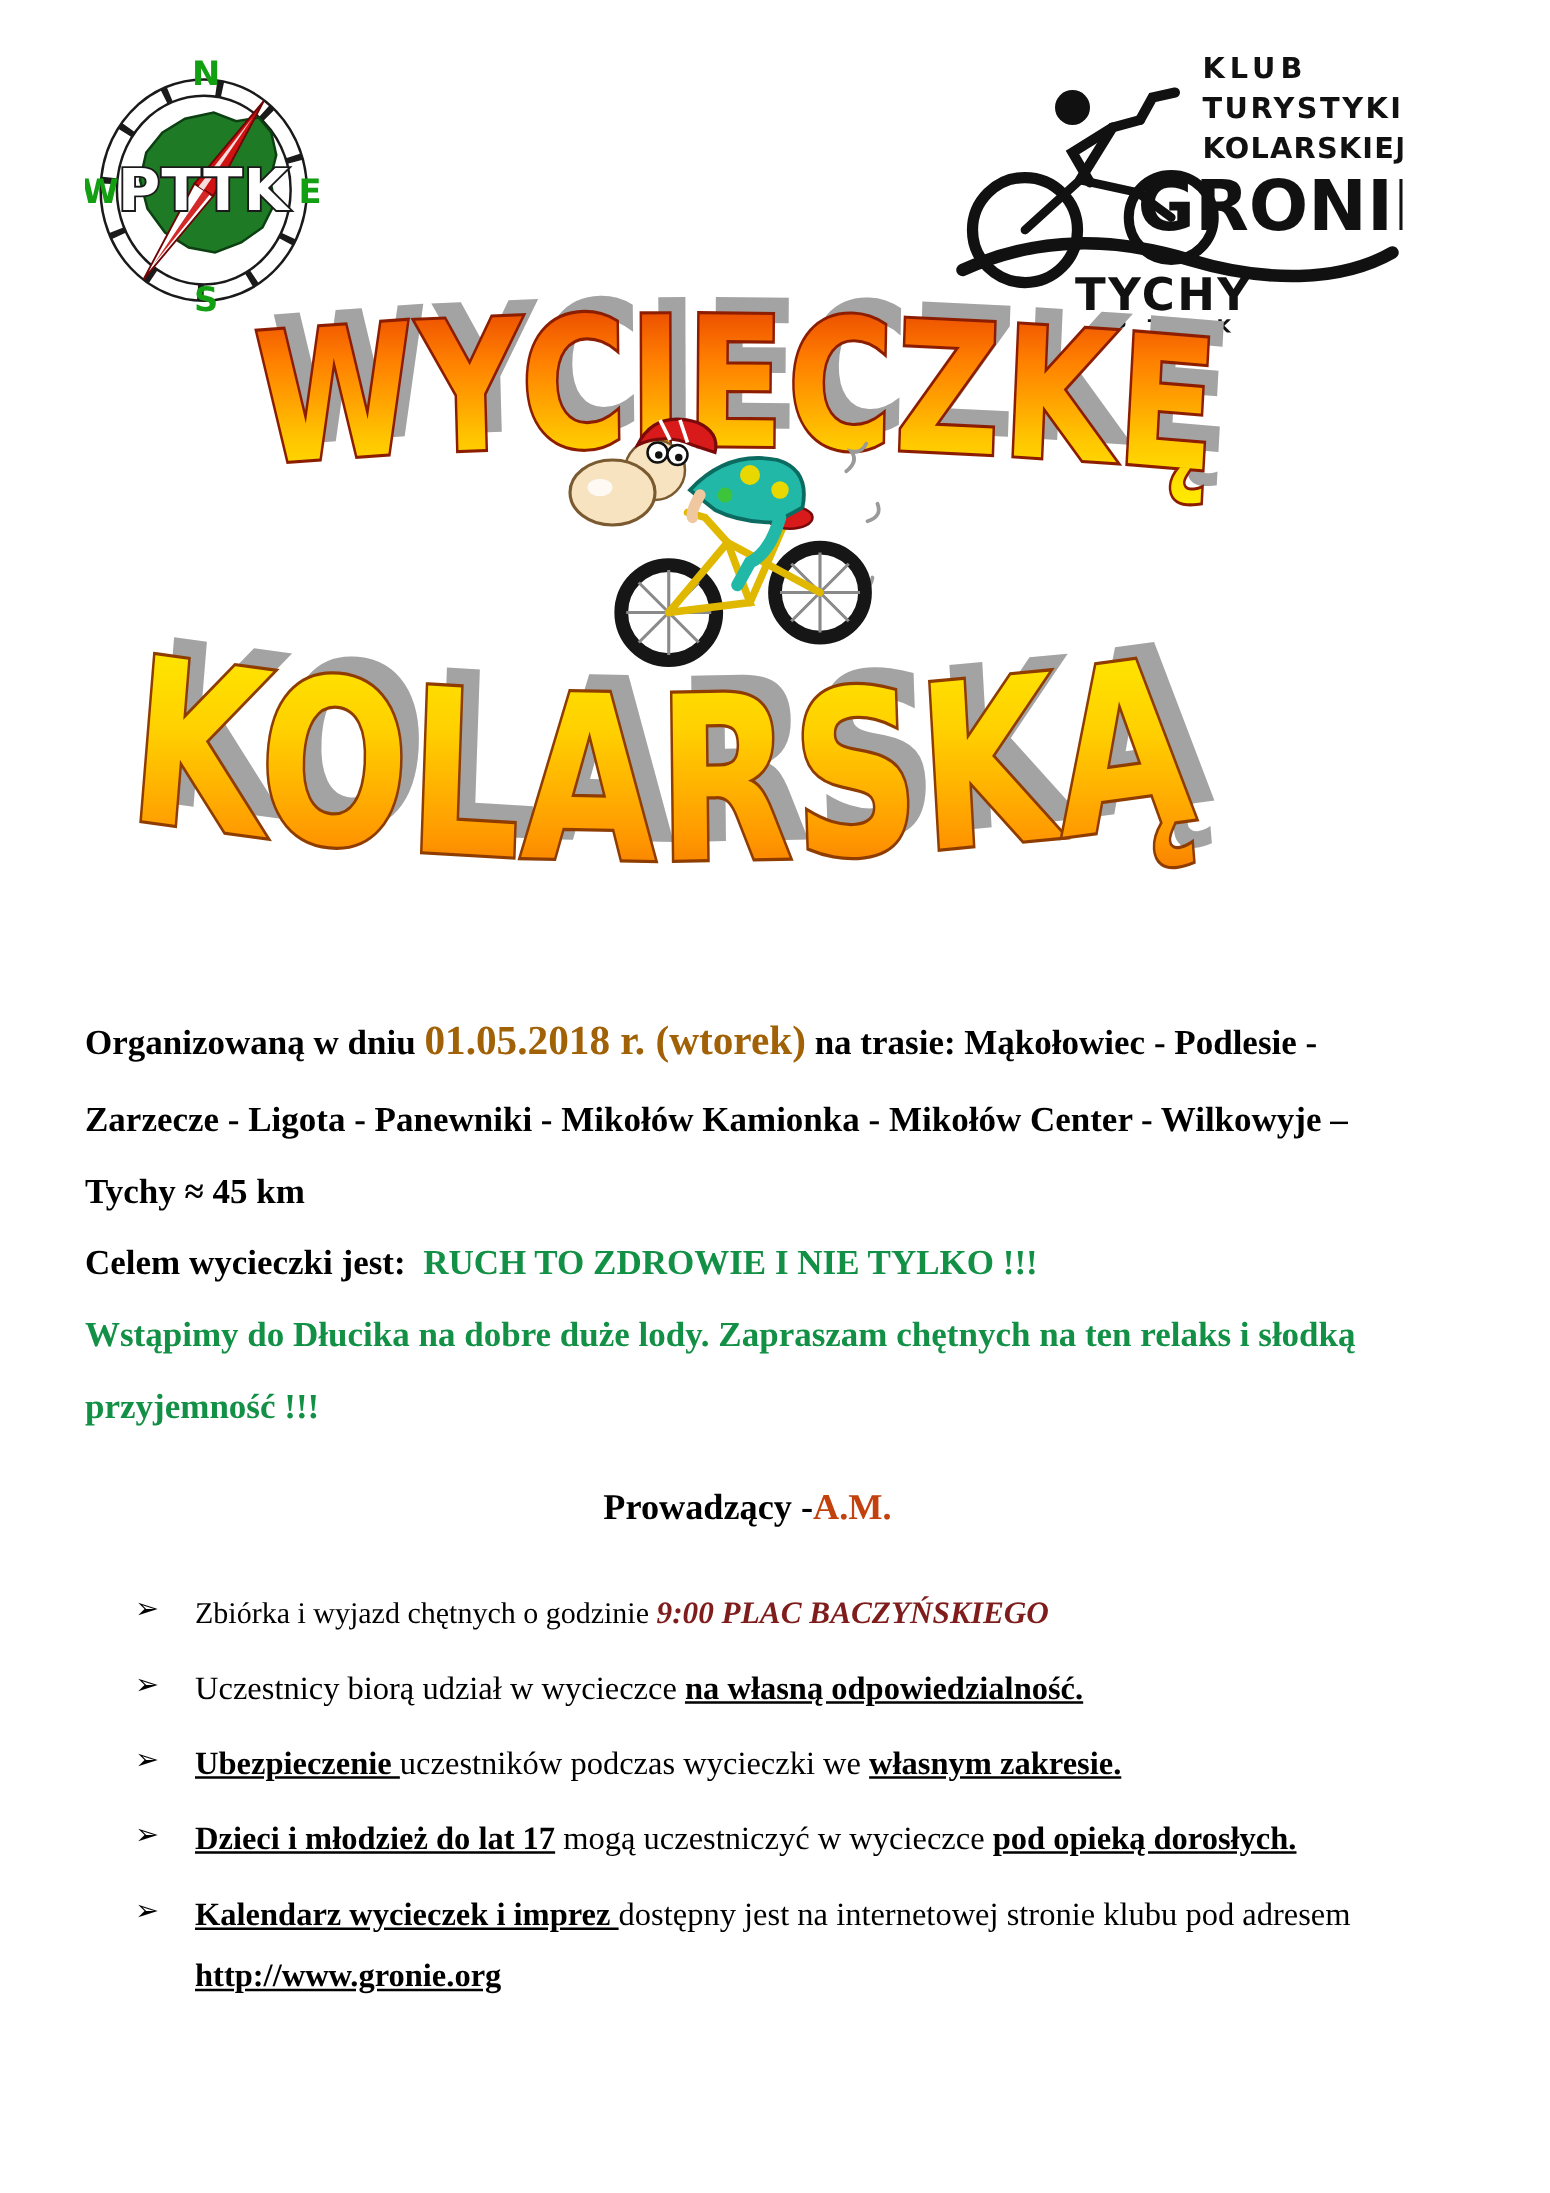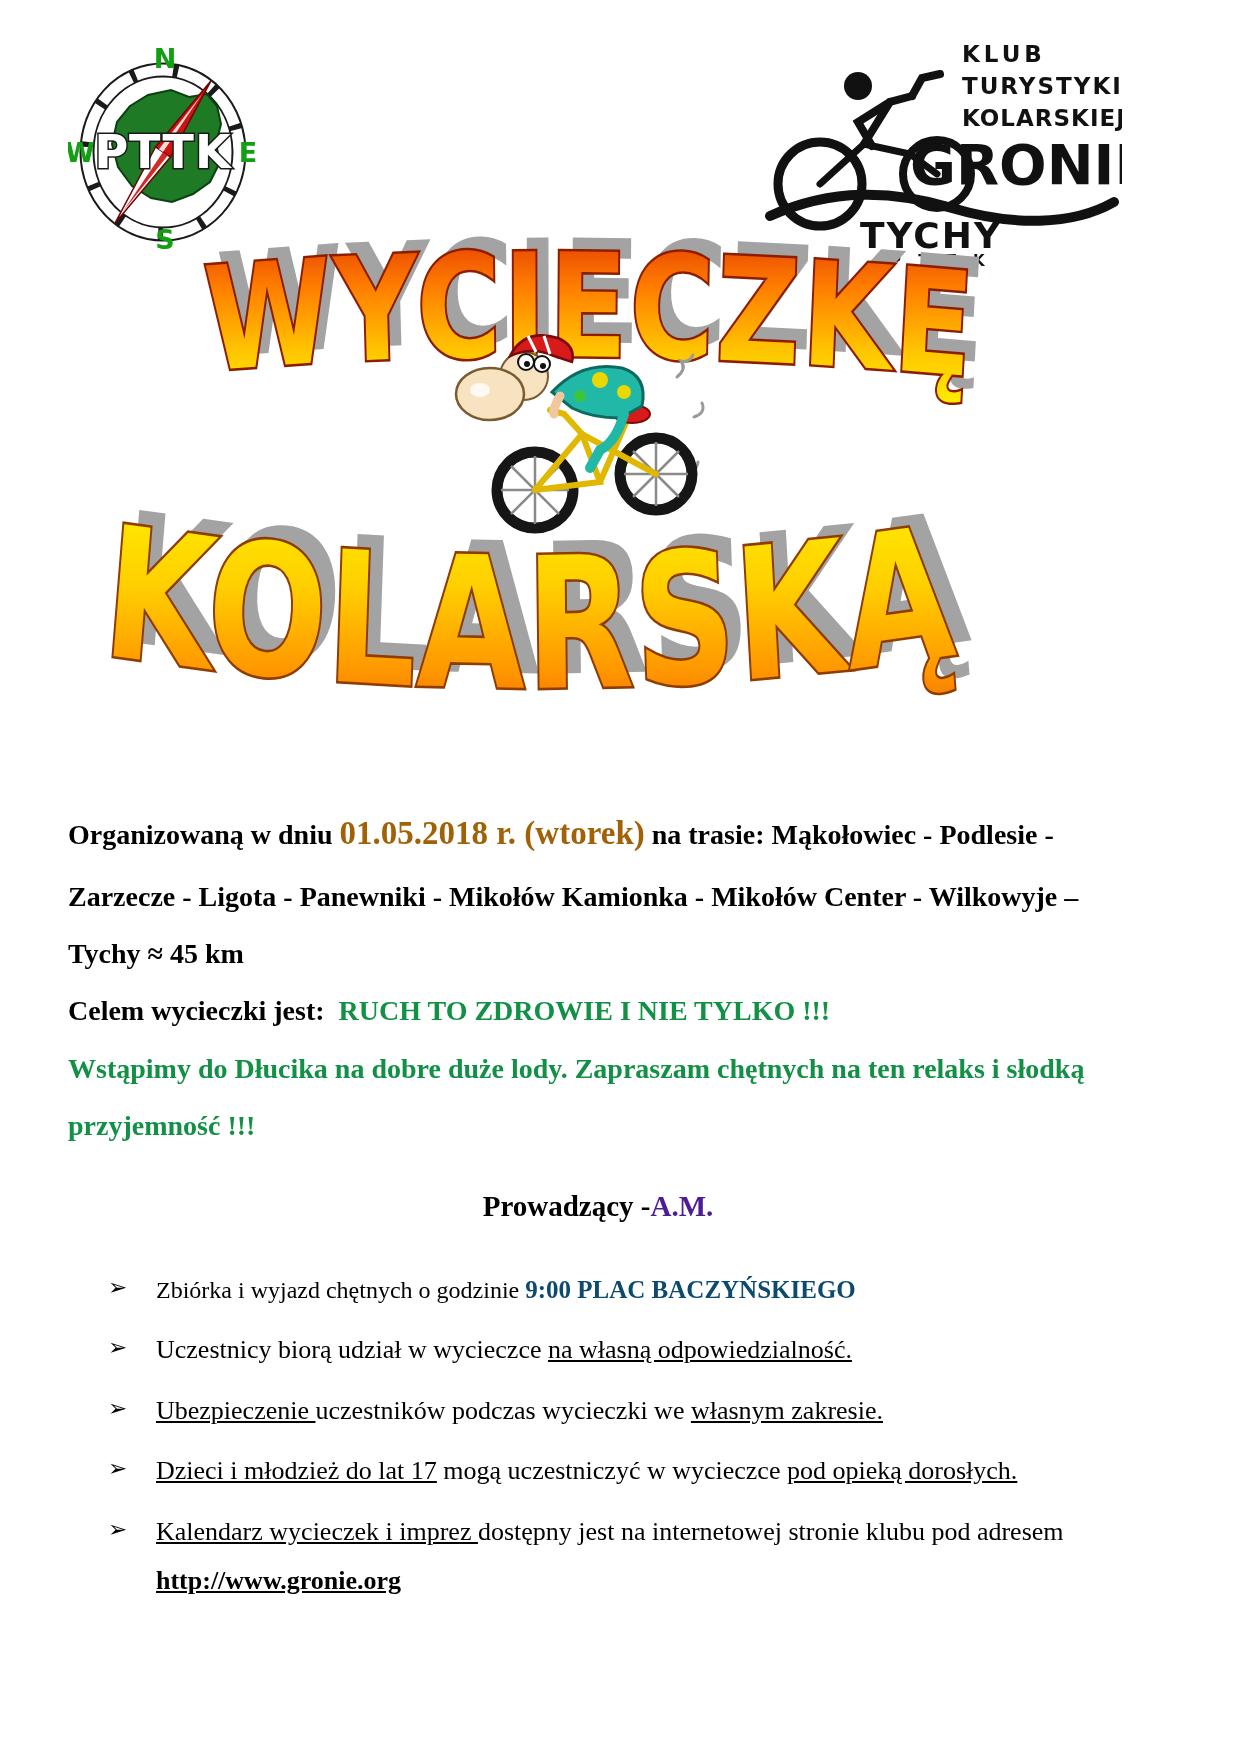--- a/index.html
+++ b/index.html
@@ -18,26 +18,26 @@
   
   .wordart1{position:absolute;left:0;top:230px;width:1240px;height:190px;}
   .wordart2{position:absolute;left:0;top:482px;width:1240px;height:265px;}
   .cyclist{position:absolute;left:432px;top:322px;width:290px;height:215px;z-index:5;}
   
   .content{position:absolute;left:68px;top:800px;width:1060px;font-weight:bold;font-size:28px;line-height:2.05;}
   .date{color:#a16207;font-size:33px;}
   .green{color:#129045;}
   .goal-label{white-space:pre;}
   .leader{margin-top:22px;text-align:center;font-size:29px;}
-  .leader .blue{color:#4c1d95;}
+  .leader .blue{color:#c2410c;}
   .bullets{margin:26px 0 0 0;padding:0 0 0 40px;list-style:none;font-weight:normal;font-size:26px;line-height:1.9;}
   .bullets li{position:relative;padding-left:48px;margin-bottom:11px;}
   .bullets .marker{position:absolute;left:0;top:1px;font-size:23px;font-family:"DejaVu Sans",sans-serif;}
-  .b-strong{font-weight:normal;text-decoration:underline;}
-  .b-red{font-weight:bold;color:#0c4a6e;font-size:25px;}
+  .b-strong{font-weight:bold;text-decoration:underline;}
+  .b-red{font-weight:bold;color:#7f1d1d;font-size:25px;font-style:italic;}
   .b-small{font-size:24px;}
   .b-link{font-weight:bold;text-decoration:underline;color:#000;}
   svg text{font-family:"DejaVu Sans",sans-serif;}
 </style>
 </head>
 <body>
 
 <div class="page">
 
   <svg class="pttk-logo" viewBox="0 0 190 210">

